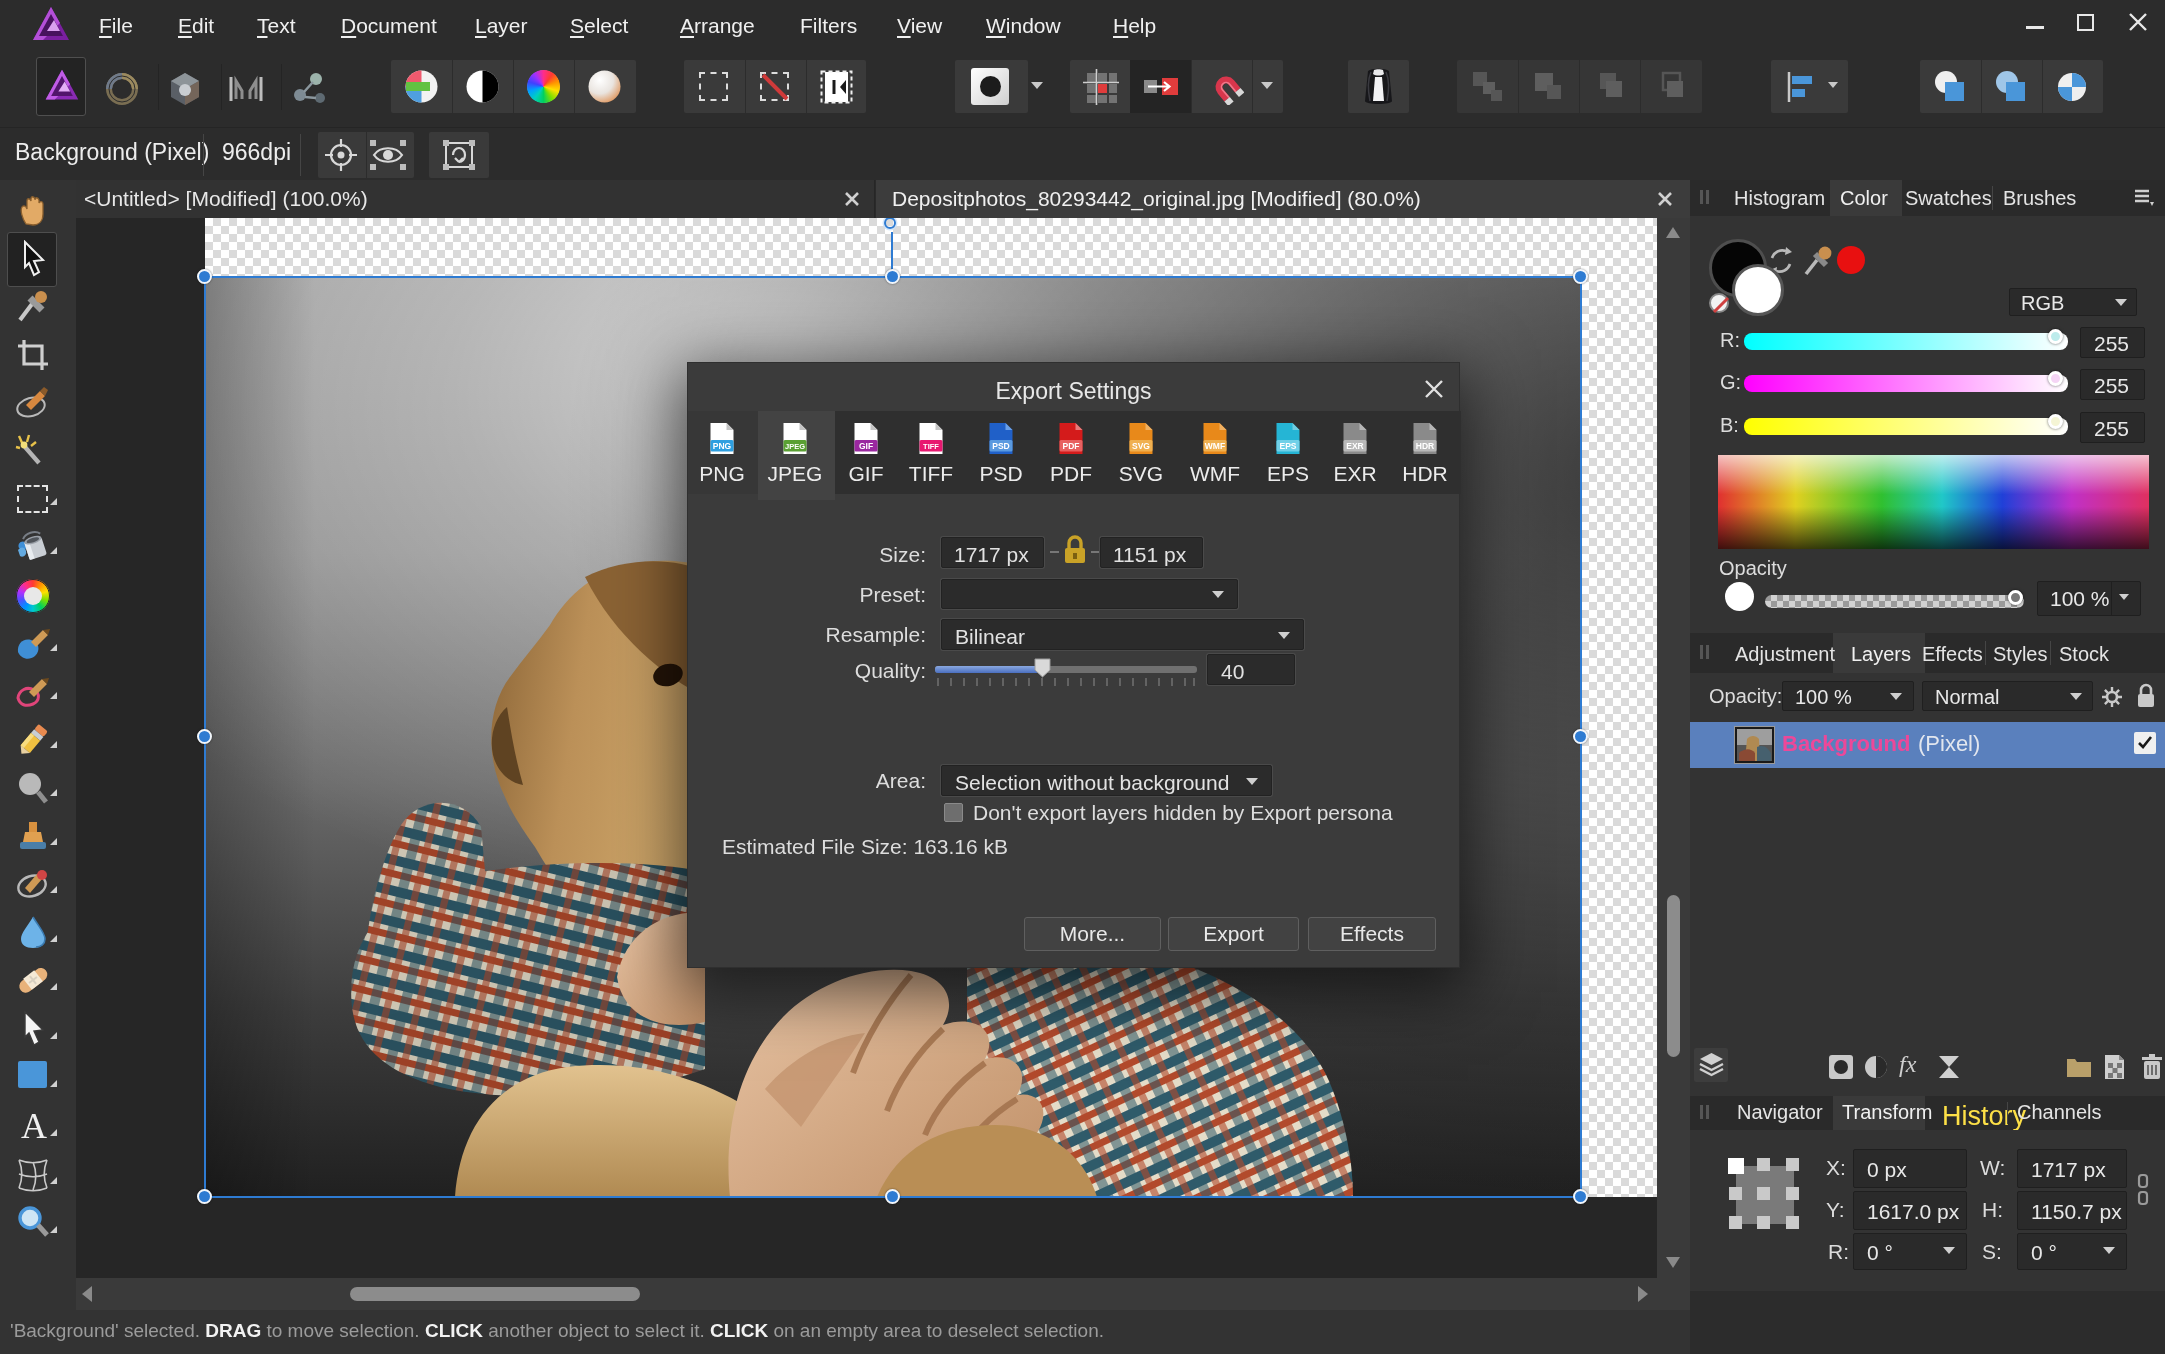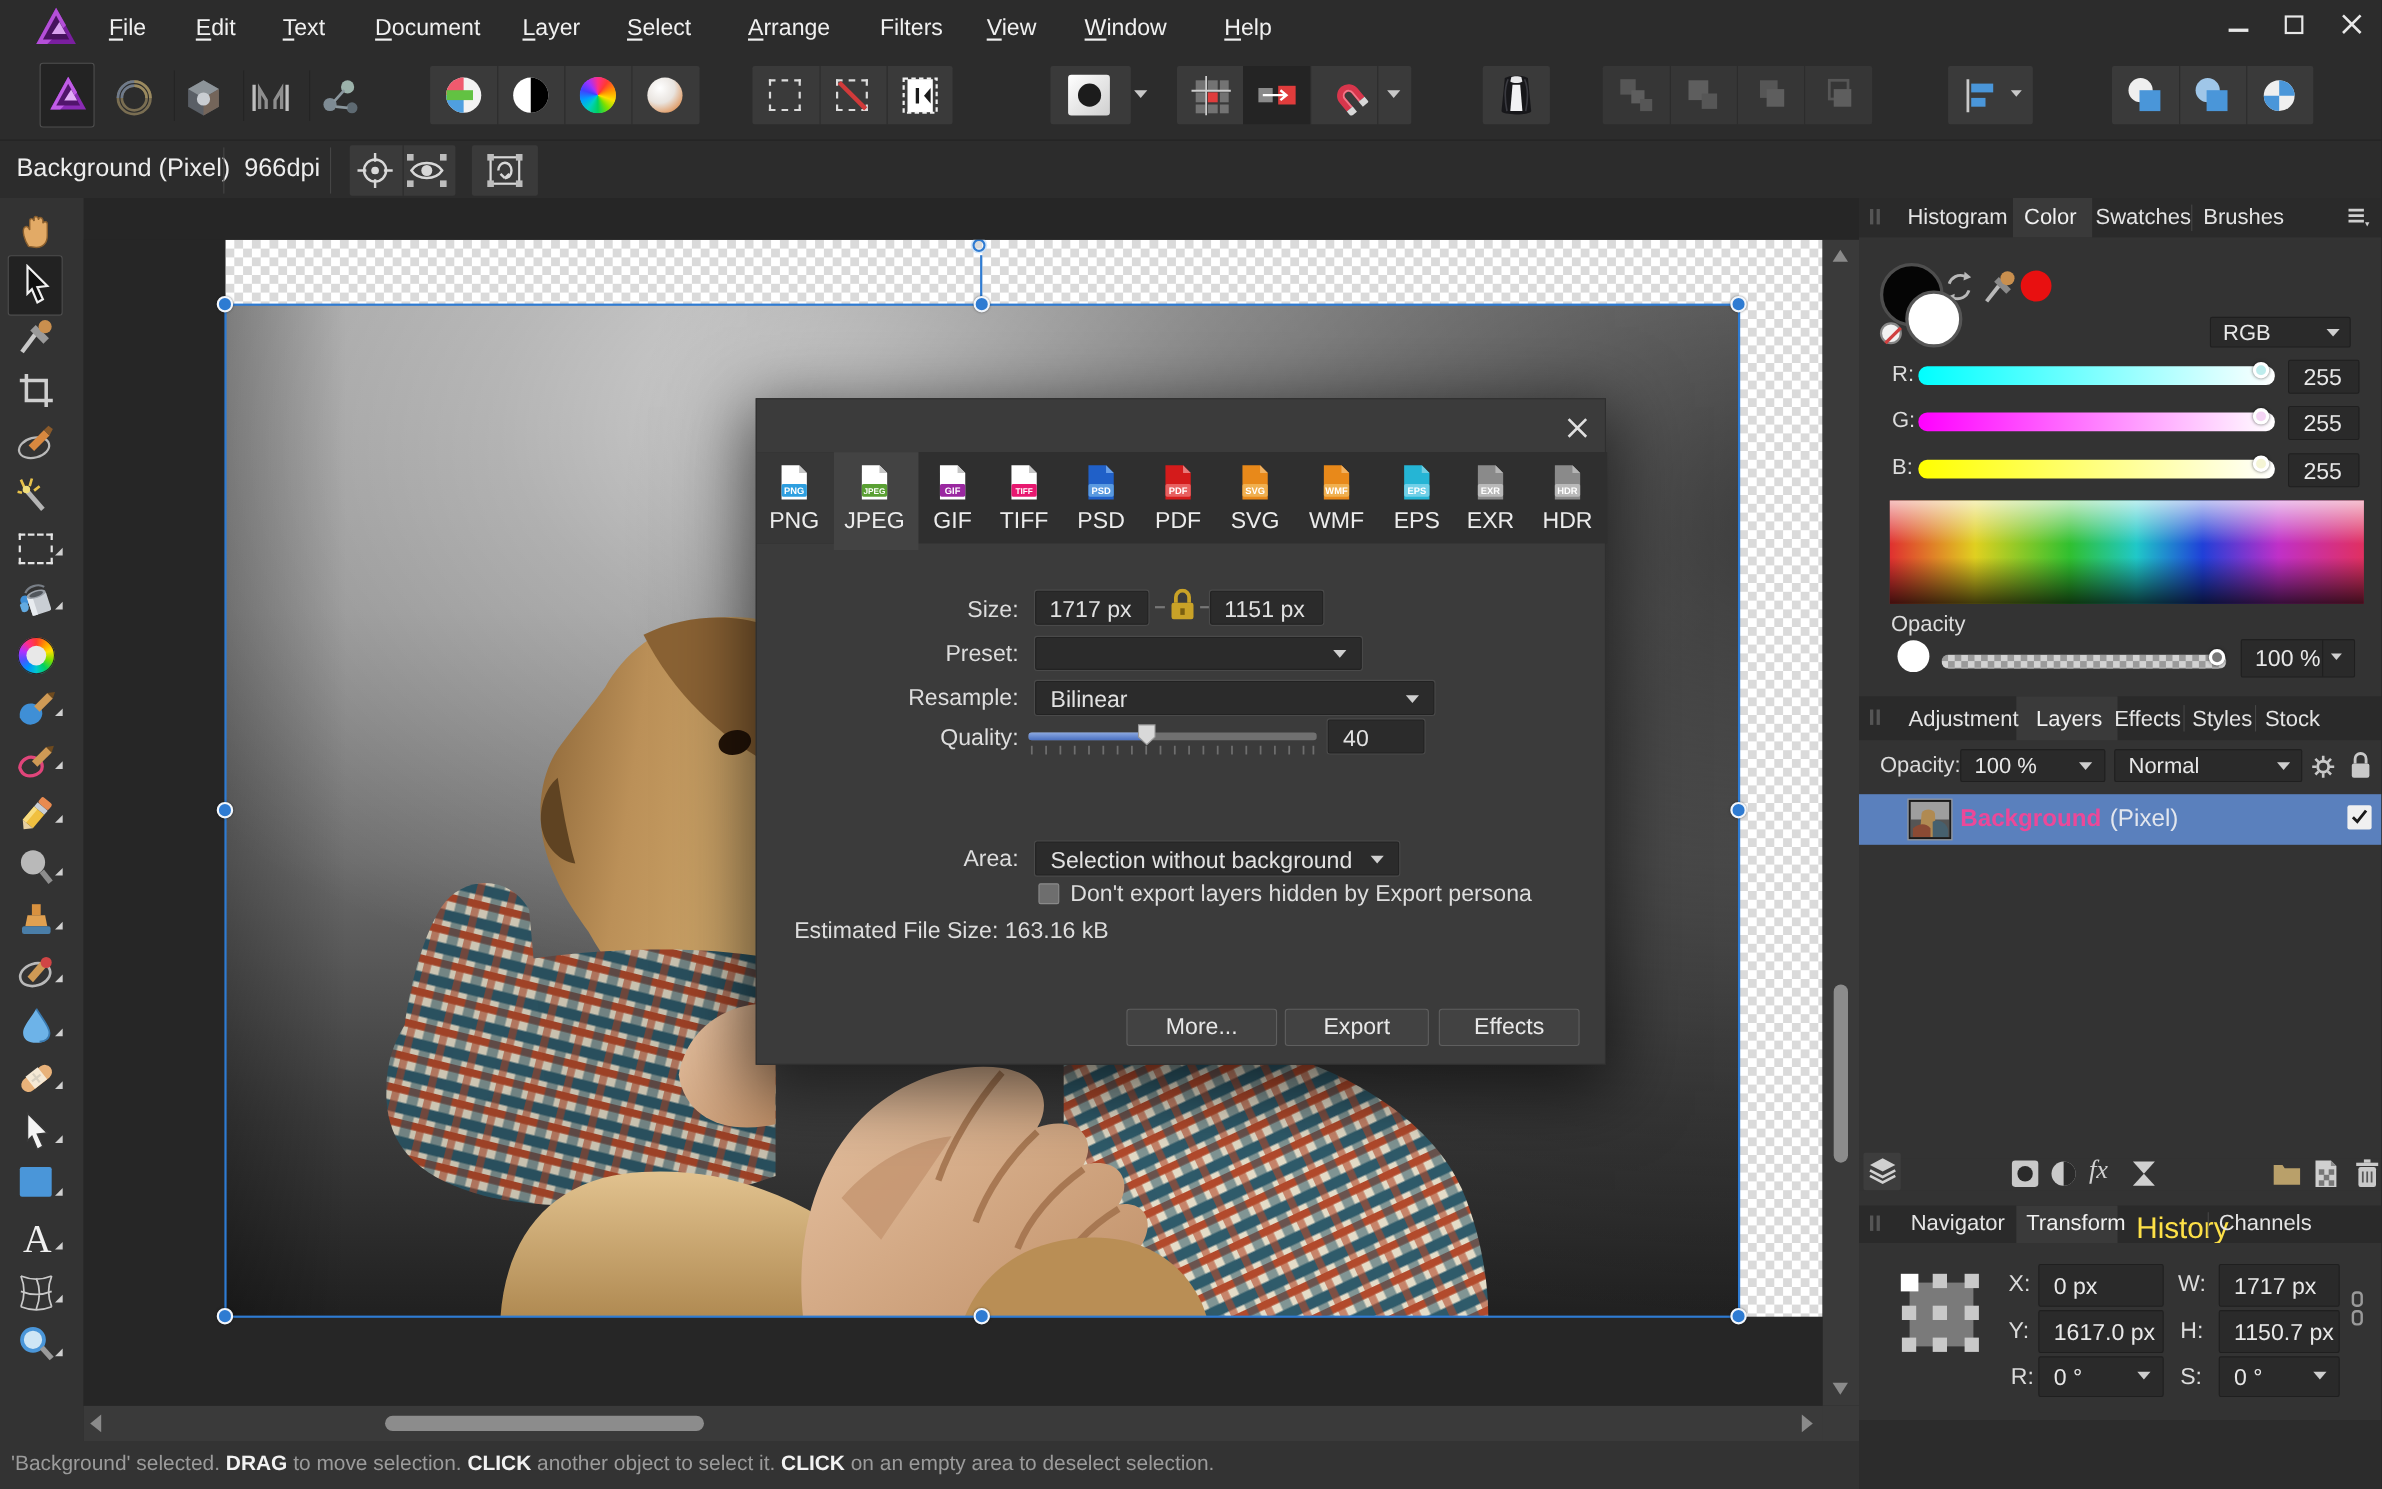--- a/index.html
+++ b/index.html
@@ -276,20 +276,32 @@
     </svg>
     <div class="tbtn" style="left:429px;top:4px;width:60px;height:46px"></div>
     <svg class="abs" style="left:440px;top:9px" width="38" height="36" viewBox="0 0 38 36">
       <rect x="6" y="6" width="26" height="24" fill="none" stroke="#d8d8d8" stroke-width="2"></rect>
       <path d="M13 18 A6 7 0 1 1 19 25 M19 25 L15 21 M19 25 L23 21" fill="none" stroke="#d8d8d8" stroke-width="2.2"></path>
       <rect x="3" y="3" width="6" height="6" fill="#bdbdbd"></rect>
         <rect x="29" y="3" width="6" height="6" fill="#bdbdbd"></rect>
       <rect x="3" y="27" width="6" height="6" fill="#bdbdbd"></rect>
         <rect x="29" y="27" width="6" height="6" fill="#bdbdbd"></rect>
     </svg>
+  </div>
+  <div id="tabbar" class="abs">
+    <div class="abs" style="left:0;top:0;width:799px;height:38px;background:#323232;border-right:1px solid #262626"></div>
+    <span class="abs" style="left:8px;top:7px;font-size:21px;color:#e8e8e8">&lt;Untitled&gt; [Modified] (100.0%)</span>
+    <svg class="abs" style="left:768px;top:11px" width="16" height="16" viewBox="0 0 16 16">
+        <path d="M2 2 L14 14 M14 2 L2 14" stroke="#d0d0d0" stroke-width="2.6"></path>
+      </svg>
+    <div class="abs" style="left:800px;top:0;width:814px;height:38px;background:#3c3c3c"></div>
+    <span class="abs" style="left:816px;top:7px;font-size:21px;color:#f0f0f0">Depositphotos_80293442_original.jpg [Modified] (80.0%)</span>
+    <svg class="abs" style="left:1581px;top:11px" width="16" height="16" viewBox="0 0 16 16">
+        <path d="M2 2 L14 14 M14 2 L2 14" stroke="#d0d0d0" stroke-width="2.6"></path>
+      </svg>
   </div>
   <div id="lefttools" class="abs">
     
     <svg class="abs" style="left:16px;top:14px" width="34" height="34" viewBox="0 0 34 34">
       <path d="M10 30 C6 24 4 16 6 13 C8 11 10 12 11 15 L11 7 C11 4 14 4 15 7 L15 5 C15 2 18 2 19 5 L19 6 C19 3 22 3 23 6 L23 9 C24 7 27 7 27 10 L27 20 C27 27 23 31 17 31 Z" fill="#e2aa66" stroke="#8a5f2e" stroke-width="1.3"></path>
     </svg>
     
     <div class="abs" style="left:7px;top:52px;width:50px;height:55px;background:#222222;border:1px solid #4e4e4e;border-radius:3px"></div>
     <svg class="abs" style="left:20px;top:60px" width="28" height="38" viewBox="0 0 28 38">
       <path d="M5 2 L23 20 L14 21 L19 32 L14 35 L9 23 L5 27 Z" fill="#101010" stroke="#f0f0f0" stroke-width="2"></path>
@@ -735,20 +747,21 @@
       <span class="abs" style="left:177px;top:111px;font-size:21px;color:#e8e8e8">0 °</span>
       <div class="ddarrow" style="left:253px;top:117px"></div>
       <span class="abs" style="left:292px;top:110px;font-size:21px;color:#dcdcdc">S:</span>
       <div class="input" style="left:327px;top:103px;width:110px;height:37px"></div>
       <span class="abs" style="left:341px;top:111px;font-size:21px;color:#e8e8e8">0 °</span>
       <div class="ddarrow" style="left:413px;top:117px"></div>
     </div>
     <div class="abs" style="left:0;top:1111px;width:475px;height:63px;background:#2c2c2c"></div>
   </div>
   <div id="dialog" class="abs">
+    <span class="abs" style="left:0;right:0;top:15px;text-align:center;font-size:23px;color:#e8e8e8">Export Settings</span>
     <svg class="abs" style="left:736px;top:16px" width="20" height="20" viewBox="0 0 20 20">
       <path d="M2 2 L18 18 M18 2 L2 18" stroke="#e0e0e0" stroke-width="2.4"></path>
     </svg>
 
     <div class="abs" style="left:0;top:48px;width:773px;height:83px;background:#2f2f2f"></div>
     <div class="abs" style="left:0;top:48px;width:70px;height:83px;background:#373737"></div>
     <div class="abs" style="left:70px;top:48px;width:77px;height:89px;background:#434343"></div>
     <svg class="abs" style="left:20px;top:59px" width="28" height="33" viewBox="0 0 28 33">
       <path d="M2.5 1 L18.5 1 L25.5 8 L25.5 32 L2.5 32 Z" fill="#ffffff"></path>
       <path d="M18.5 1 L18.5 8 L25.5 8 Z" fill="#c5c5c5"></path>

